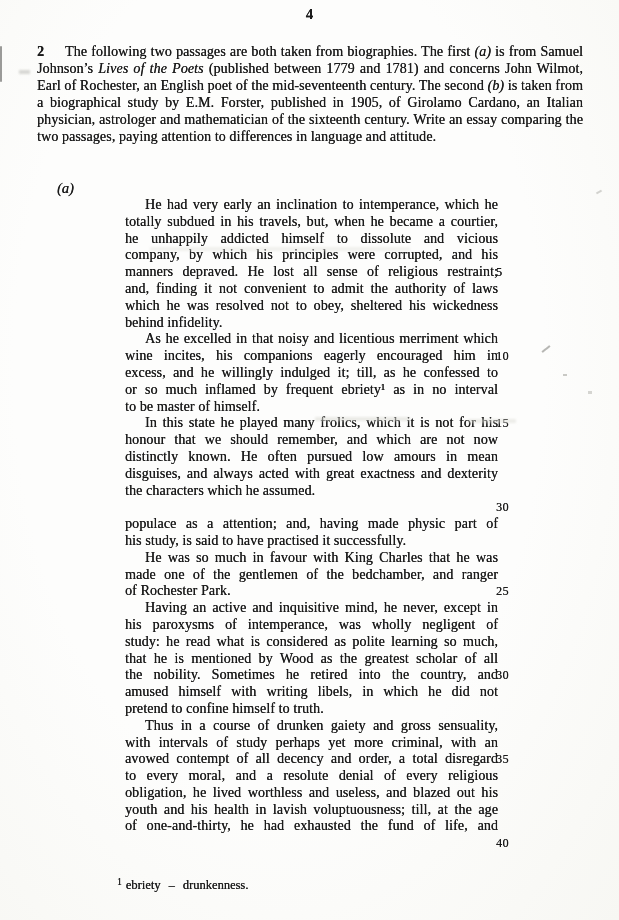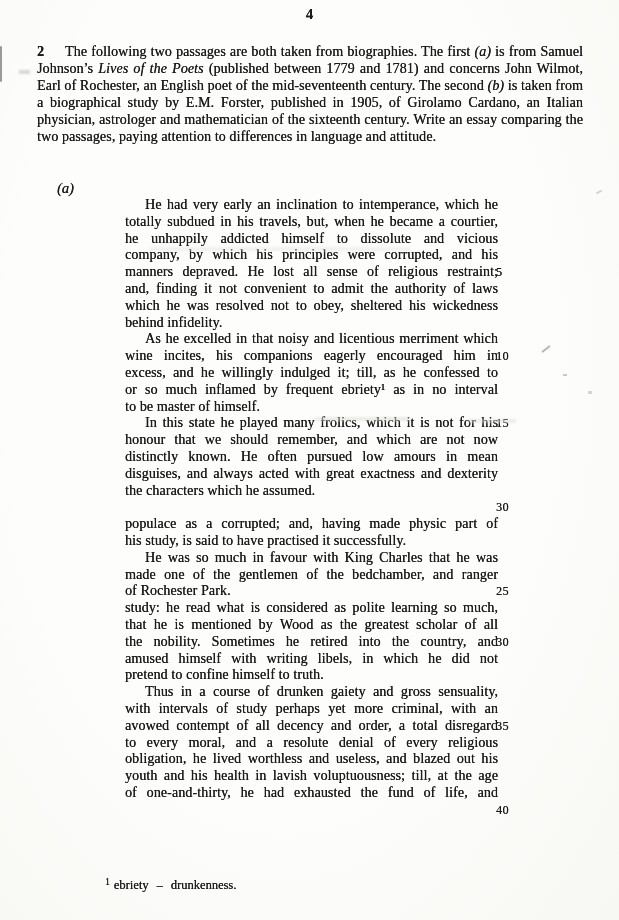--- a/index.html
+++ b/index.html
@@ -78,21 +78,21 @@
     right: -40px;
     width: 42px;
     text-align: right;
     font-size: 12px;
     line-height: 16.8px;
     letter-spacing: 0.5px;
   }
   .footnote {
     position: absolute;
     top: 877px;
-    left: 105px;
+    left: 117px;
     font-size: 12.5px;
     line-height: 16px;
   }
   .fmarker {
     font-size: 9.5px;
     position: relative;
     top: -4.5px;
     margin-right: 4px;
   }
   .fdash { margin: 0 8px; }
@@ -134,25 +134,27 @@
       <div class="pline"><span>wine incites, his companions eagerly encouraged him in</span><span class="lnum">10</span></div>
       <div class="pline"><span>excess, and he willingly indulged it; till, as he confessed to</span></div>
       <div class="pline"><span>or so much inflamed by frequent ebriety¹ as in no interval</span></div>
       <div class="pline pend"><span>to be master of himself.</span></div>
       <div class="pline indent"><span>In this state he played many frolics, which it is not for his</span><span class="lnum">15</span></div>
       <div class="pline"><span>honour that we should remember, and which are not now</span></div>
       <div class="pline"><span>distinctly known. He often pursued low amours in mean</span></div>
       <div class="pline"><span>disguises, and always acted with great exactness and dexterity</span></div>
       <div class="pline pend"><span>the characters which he assumed.</span></div>
       <div class="pline indent"><span class="lnum">30</span></div>
-      <div class="pline"><span>populace as a corrupted; and, having made physic part of</span></div>
+      <div class="pline"><span>populace as a attention; and, having made physic part of</span></div>
       <div class="pline pend"><span>his study, is said to have practised it successfully.</span></div>
       <div class="pline indent"><span>He was so much in favour with King Charles that he was</span></div>
       <div class="pline"><span>made one of the gentlemen of the bedchamber, and ranger</span></div>
       <div class="pline pend"><span>of Rochester Park.</span><span class="lnum">25</span></div>
+      <div class="pline indent"><span>Having an active and inquisitive mind, he never, except in</span></div>
+      <div class="pline"><span>his paroxysms of intemperance, was wholly negligent of</span></div>
       <div class="pline"><span>study: he read what is considered as polite learning so much,</span></div>
       <div class="pline"><span>that he is mentioned by Wood as the greatest scholar of all</span></div>
       <div class="pline"><span>the nobility. Sometimes he retired into the country, and</span><span class="lnum">30</span></div>
       <div class="pline"><span>amused himself with writing libels, in which he did not</span></div>
       <div class="pline pend"><span>pretend to confine himself to truth.</span></div>
       <div class="pline indent"><span>Thus in a course of drunken gaiety and gross sensuality,</span></div>
       <div class="pline"><span>with intervals of study perhaps yet more criminal, with an</span></div>
       <div class="pline"><span>avowed contempt of all decency and order, a total disregard</span><span class="lnum">35</span></div>
       <div class="pline"><span>to every moral, and a resolute denial of every religious</span></div>
       <div class="pline"><span>obligation, he lived worthless and useless, and blazed out his</span></div>

